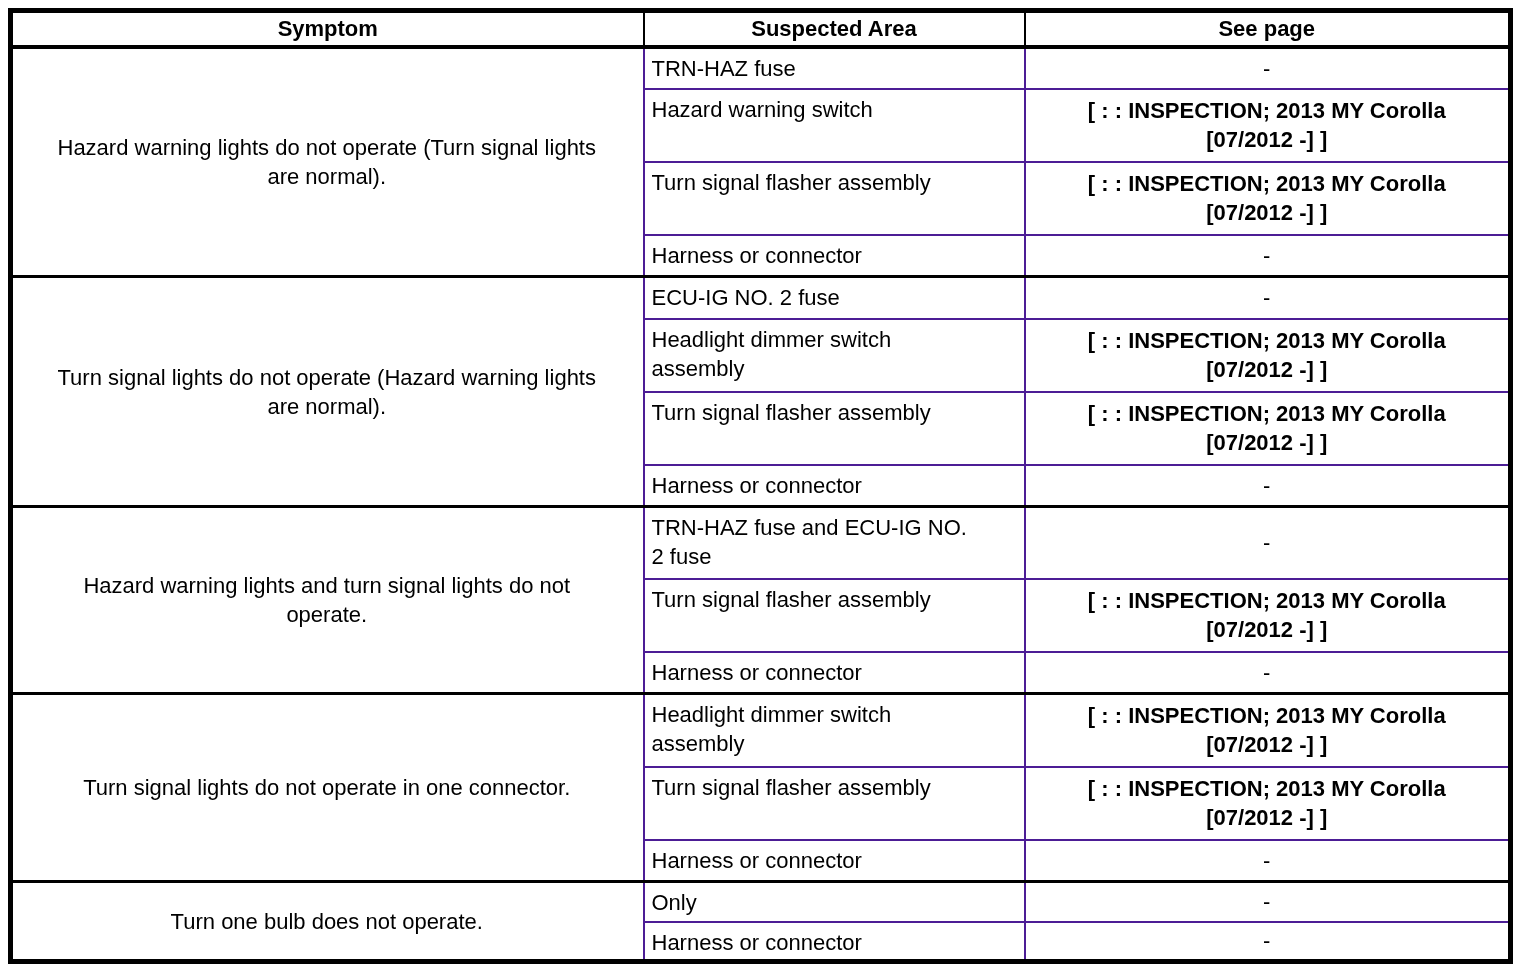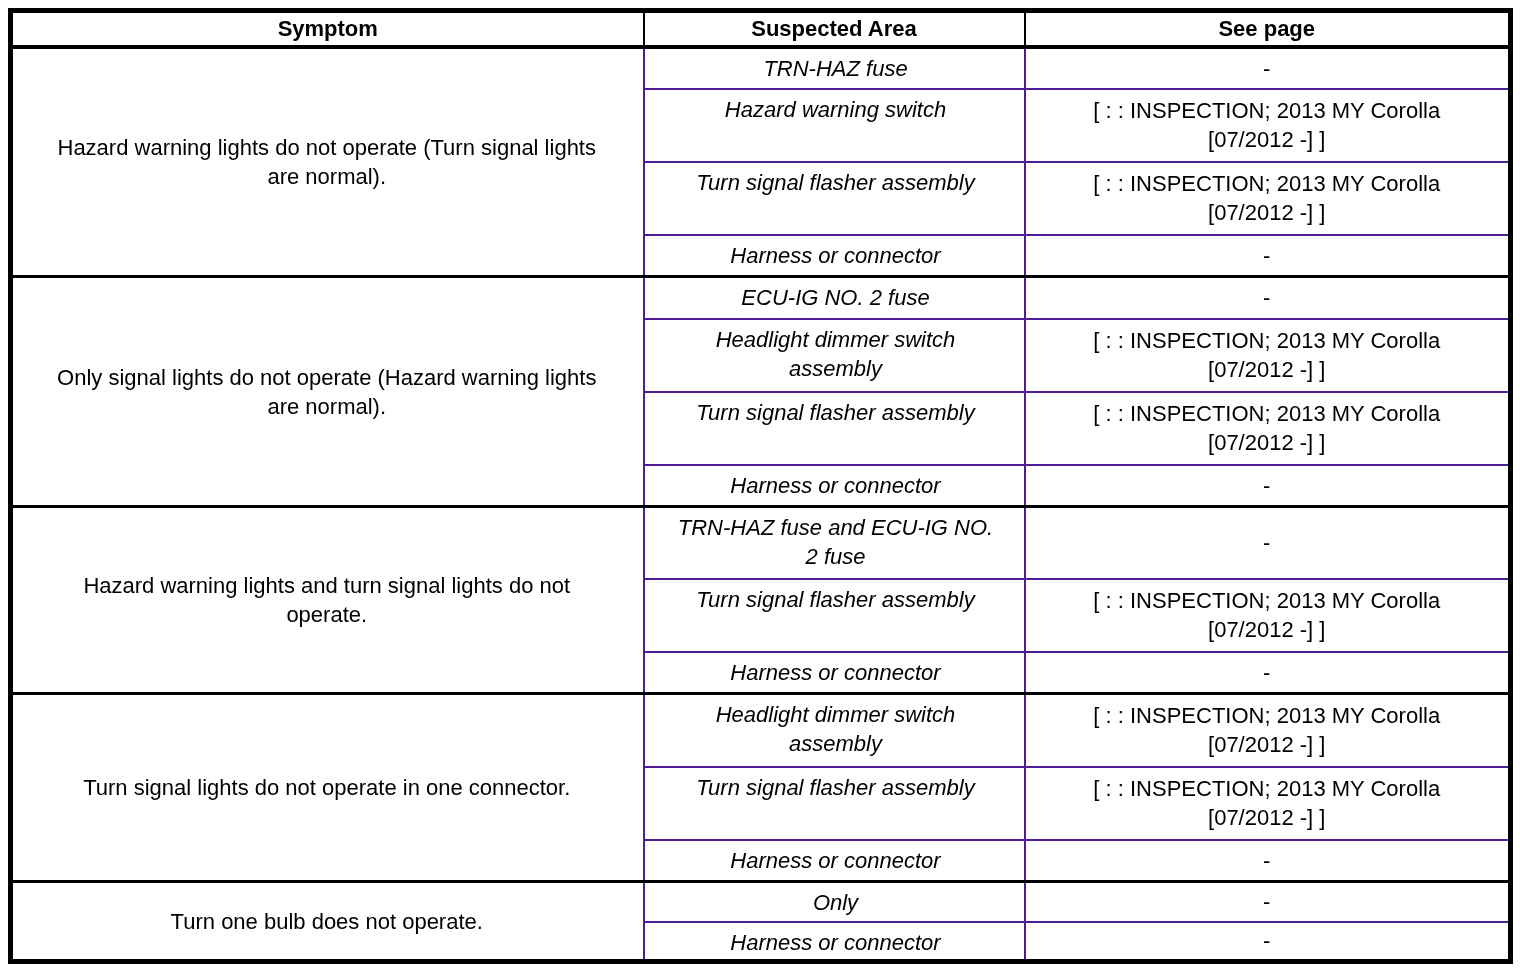--- a/index.html
+++ b/index.html
@@ -38,30 +38,29 @@
     white-space: pre-line;
     overflow: hidden;
   }
   td.symptom {
     vertical-align: middle;
     text-align: center;
     padding: 2px 6px 2px 4px;
   }
   td.area {
     vertical-align: top;
-    text-align: center;
+    text-align: left;
     padding: 5px 4px 2px 7px;
-    font-style: italic;
   }
   td.page {
     vertical-align: middle;
     text-align: center;
     padding: 2px 8px;
   }
-  td.page.ref { font-weight: normal; margin-left: 22px; }
+  td.page.ref { font-weight: bold; margin-left: 22px; }
   tr.gs td { border-top: 3px solid #000; }
   tr.h39 { height: 40px; }
   tr.h42 { height: 42px; }
   tr.h72 { height: 72px; }
   tr.h73 { height: 73px; }
 </style>
 </head>
 <body>
 
 <div class="page-wrap">
@@ -95,21 +94,21 @@
         <td class="area">Turn signal flasher assembly</td>
         <td class="page ref">[ : : INSPECTION; 2013 MY Corolla
 [07/2012 -] ]</td>
       </tr>
       <tr class="h42">
         <td class="area">Harness or connector</td>
         <td class="page">-</td>
       </tr>
 
       <tr class="gs h42">
-        <td class="symptom" rowspan="4">Only signal lights do not operate (Hazard warning lights
+        <td class="symptom" rowspan="4">Turn signal lights do not operate (Hazard warning lights
 are normal).</td>
         <td class="area">ECU-IG NO. 2 fuse</td>
         <td class="page">-</td>
       </tr>
       <tr class="h73">
         <td class="area">Headlight dimmer switch
 assembly</td>
         <td class="page ref">[ : : INSPECTION; 2013 MY Corolla
 [07/2012 -] ]</td>
       </tr>

